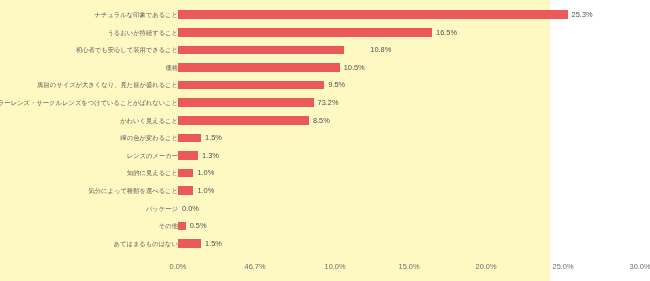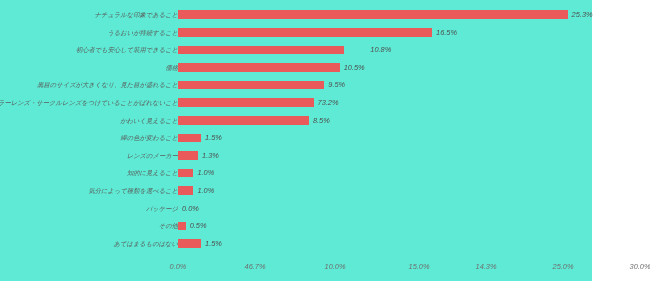--- a/index.html
+++ b/index.html
@@ -7,24 +7,23 @@
     margin: 0; padding: 0;
     background: #ffffff;
   }
   body {
     width: 650px; height: 281px;
     font-family: "Liberation Sans", sans-serif;
     overflow: hidden;
   }
   #chart {
     position: relative;
-    width: 592px;
+    width: 550px;
     height: 281px;
-    background: #5eead4;
-    font-style: italic;
+    background: #fef9c3;
   }
   .rows {
     position: absolute;
     left: 0; top: 6px;
     width: 650px;
   }
   .row {
     position: relative;
     height: 17.6px;
     width: 650px;
@@ -183,19 +182,19 @@
           <div class="bar" style="width: 23.1px; background: rgb(234, 90, 90);"></div>
           <div class="bar-value" style="left: 23.1px;">1.5%</div>
         </div>
       </div>
     </div>
 
   <div class="axis" id="axis">
       <div class="tick-label" style="left: 0px;">0.0%</div>
       <div class="tick-label" style="left: 77px;">46.7%</div>
       <div class="tick-label" style="left: 157px;">10.0%</div>
-      <div class="tick-label" style="left: 241px;">15.0%</div>
-      <div class="tick-label" style="left: 308px;">14.3%</div>
+      <div class="tick-label" style="left: 231px;">15.0%</div>
+      <div class="tick-label" style="left: 308px;">20.0%</div>
       <div class="tick-label" style="left: 385px;">25.0%</div>
       <div class="tick-label" style="left: 462px;">30.0%</div>
     </div>
 
 </div>
 
 </body></html>

